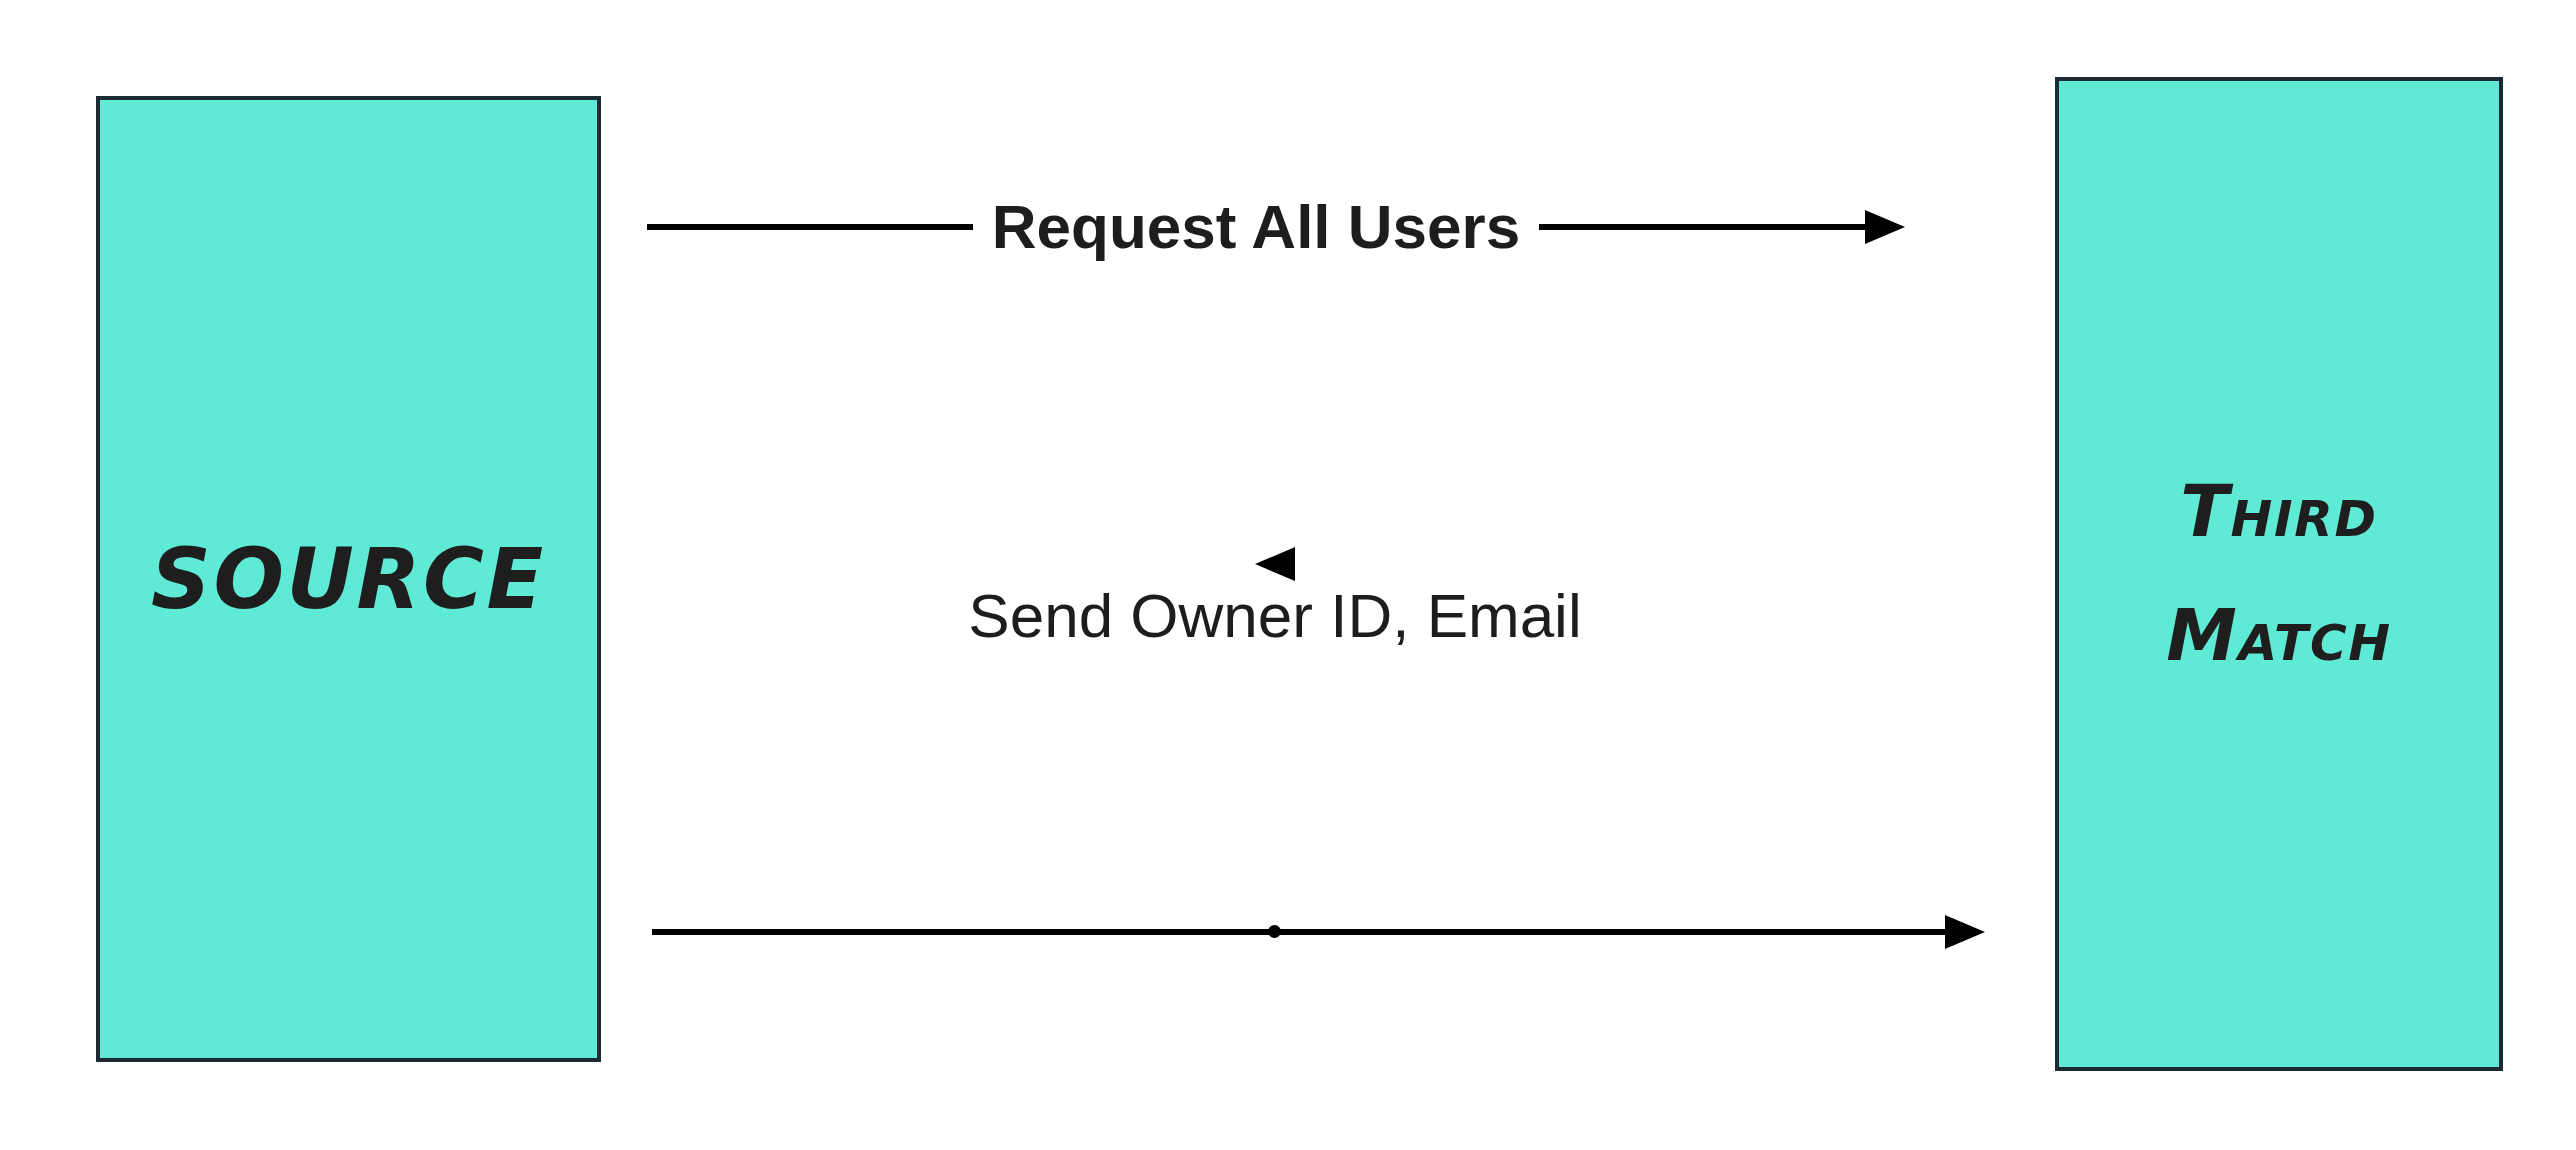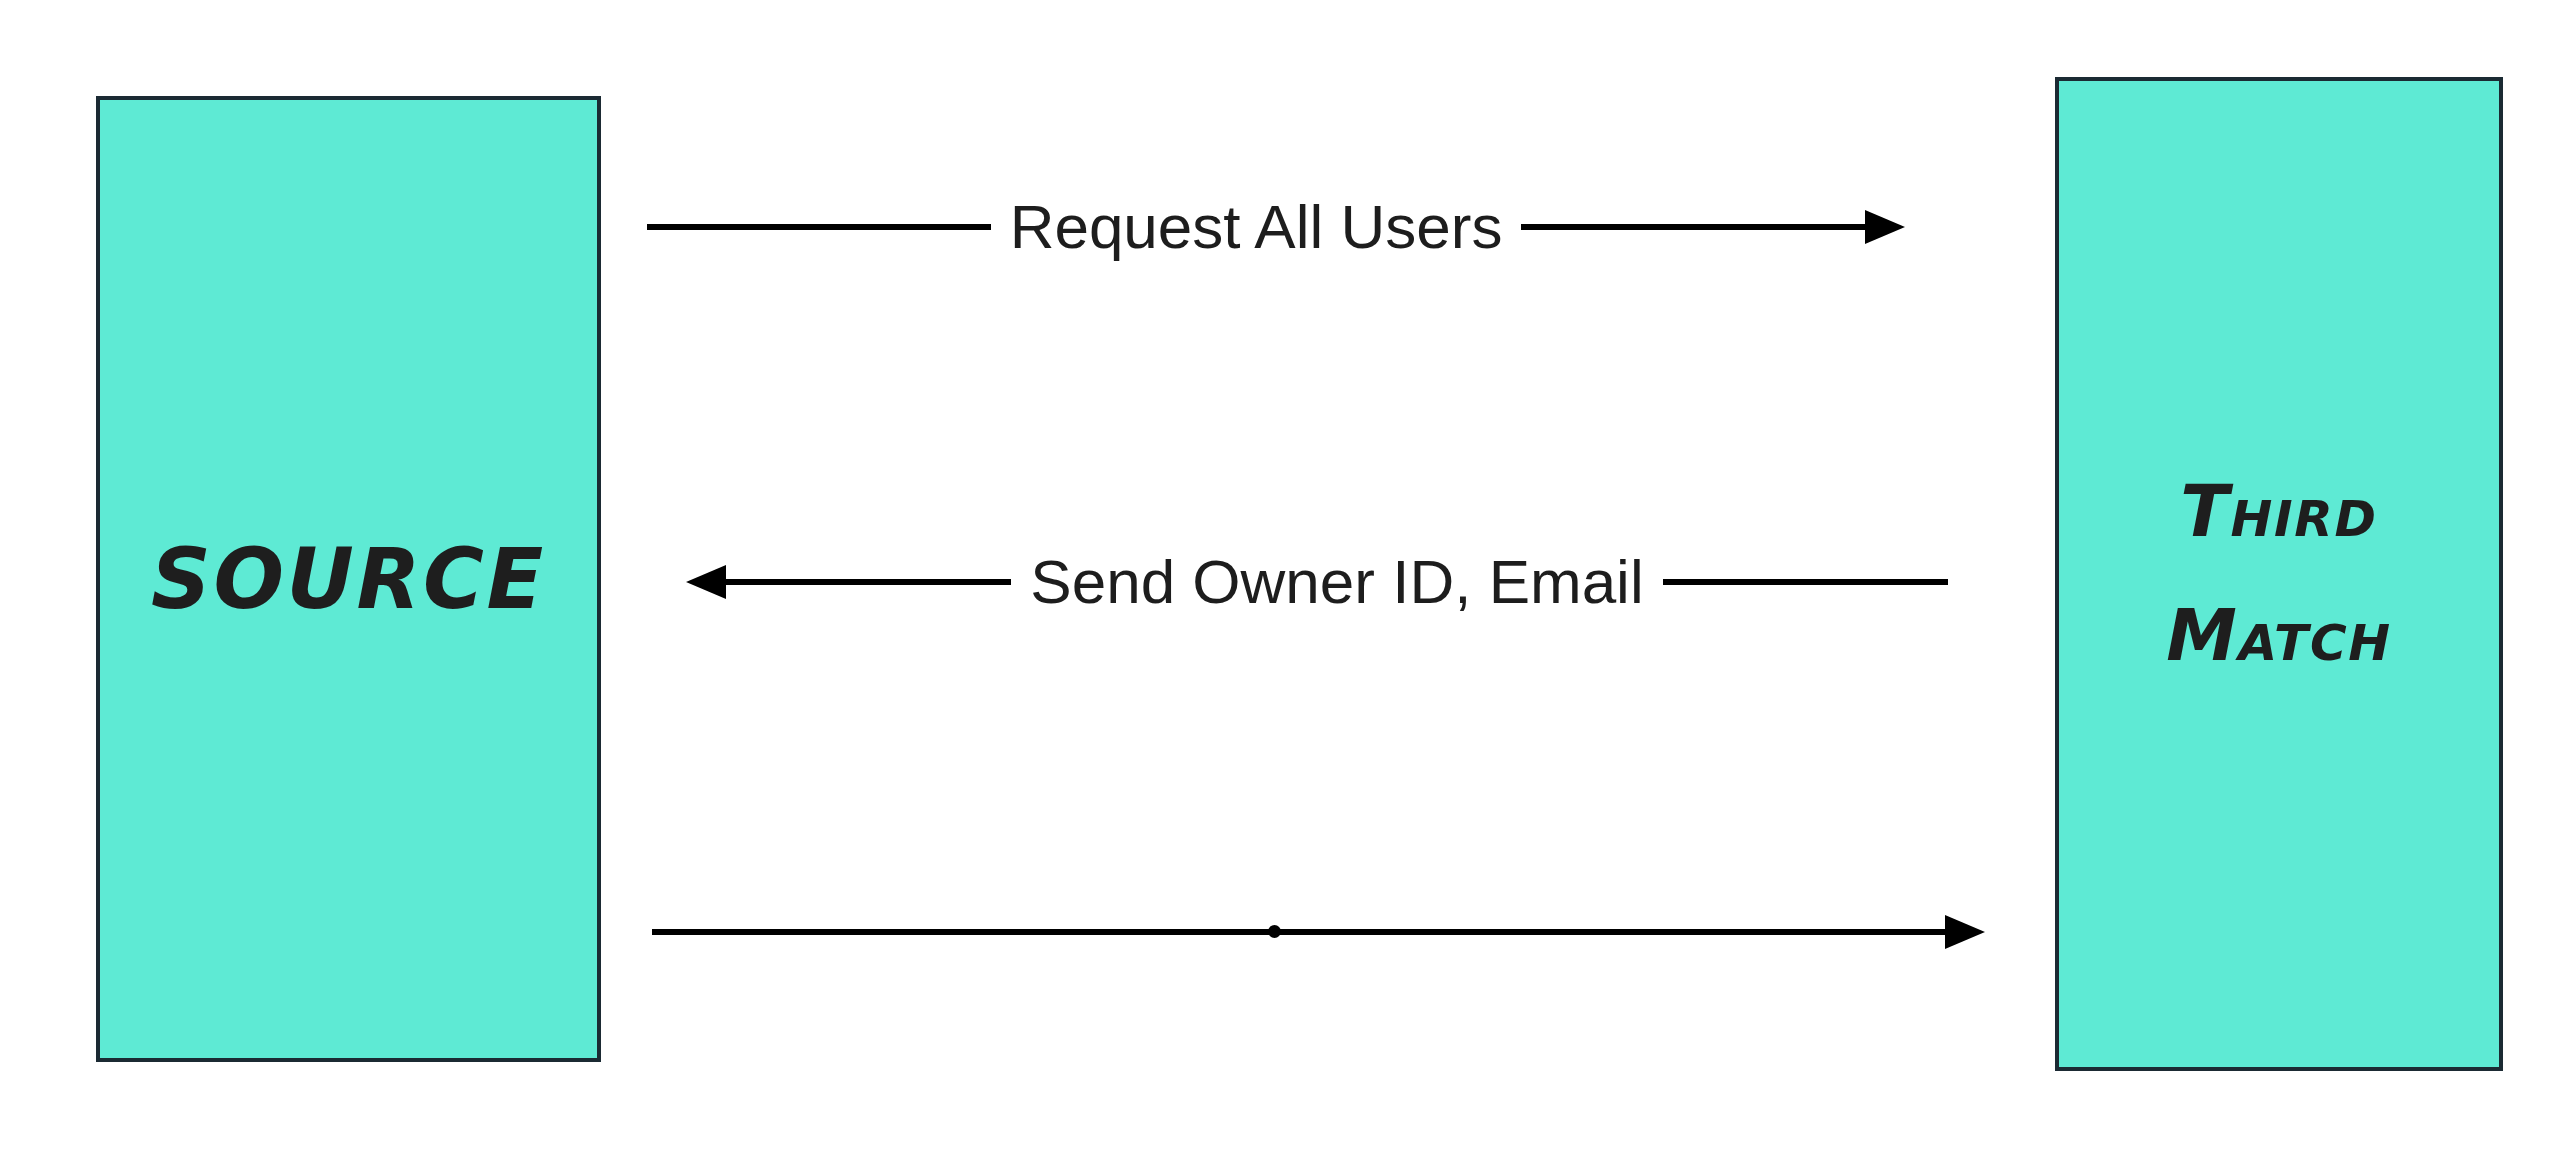--- a/index.html
+++ b/index.html
@@ -81,22 +81,22 @@
     border-bottom: 17px solid transparent;
     border-left: 40px solid #000000;
   }
   .head-left {
     width: 0; height: 0;
     border-top: 17px solid transparent;
     border-bottom: 17px solid transparent;
     border-right: 40px solid #000000;
   }
 
-  #msg-request { left: 647px;  top: 192px; width: 1258px; }
-  #msg-send-owner { left: 686px; top: 547px; width: 1262px; }
+  #msg-request { left: 647px;  top: 192px; width: 1258px; font-weight: bold; }
+  #msg-send-owner { left: 644px; top: 547px; width: 1262px; flex-direction: column; }
 
   
   #msg-send-contact {
     left: 652px;
     top: 897px;
     width: 1333px;
   }
   #msg-send-contact .node-dot {
     position: absolute;
     left: 616px;

